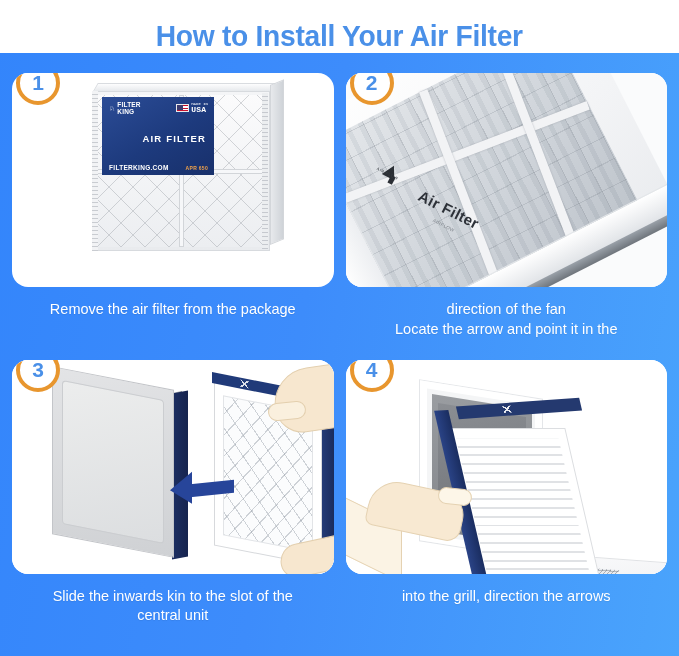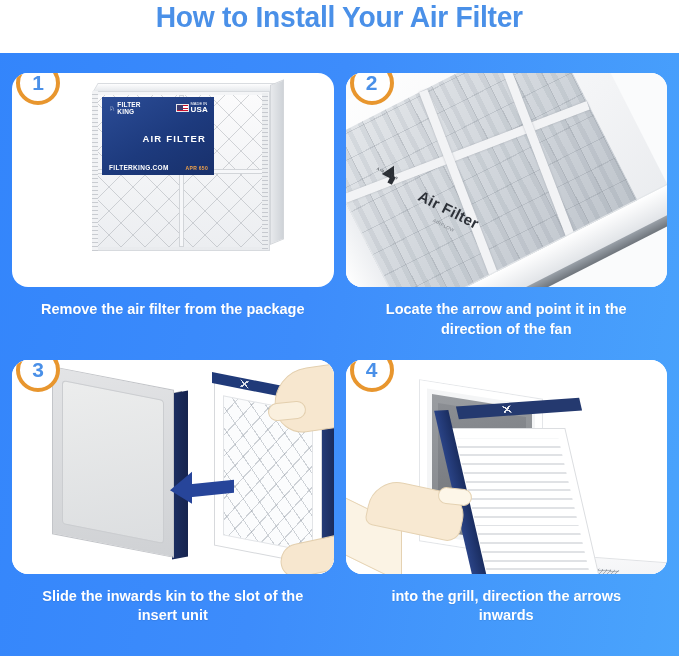--- a/index.html
+++ b/index.html
@@ -13,21 +13,21 @@
     width: 679px; height: 656px;
     background: linear-gradient(100deg, #3385fb 0%, #3d8cfb 45%, #4aa4fc 100%);
     overflow: hidden;
   }
 
   
   .header-band {
     position: absolute; left: 0; top: 0;
     width: 679px; height: 53px;
     background: #ffffff;
-    display: flex; align-items: flex-start; justify-content: center;
+    display: flex; align-items: flex-end; justify-content: center;
   }
   .title {
     font-size: 30px;
     font-weight: bold;
     color: #4a90e8;
     letter-spacing: -0.3px;
     white-space: nowrap;
     transform: scaleX(0.94);
   }
 
@@ -67,21 +67,21 @@
     font-size: 21px; font-weight: bold;
     color: #4a90e8;
     z-index: 9;
   }
 
   .caption {
     margin-top: 13px;
     text-align: center;
     color: #ffffff;
     font-size: 14.5px;
-    font-weight: bold;
+    font-weight: normal;
     line-height: 1.35;
     padding: 0 6px;
     text-shadow: 0 1px 1px rgba(0,0,0,.08);
   }
   .caption span { display: block; }
 
   
   .p1-wrap { position:absolute; left:72px; top:8px; width:200px; height:182px; }
   .p1-body {
     position:absolute; left:8px; top:10px; width:178px; height:160px;
@@ -130,21 +130,21 @@
   .p1-crown { font-size:7px; line-height:1; color:#fff; }
   .p1-brand-txt { font-size:6.5px; font-weight:bold; line-height:6.5px; letter-spacing:.2px; }
   .p1-usa { display:flex; align-items:center; gap:2px; }
   .p1-flag {
     width:13px; height:8px;
     background:
       linear-gradient(180deg,#c8102e 0 1.3px,#fff 1.3px 2.6px,#c8102e 2.6px 3.9px,#fff 3.9px 5.2px,#c8102e 5.2px 6.5px,#fff 6.5px 8px);
     position:relative; border:.5px solid #e8e8ea;
   }
   .p1-flag::after{ content:""; position:absolute; left:0; top:0; width:6px; height:4.4px; background:#3c3b6e; }
-  .p1-usa-txt { font-size:4px; line-height:4.4px; text-align:left; }
+  .p1-usa-txt { font-size:4px; line-height:4.4px; text-align:left;font-family:Liberation Mono, monospace; }
   .p1-usa-txt b { display:block; font-size:8px; line-height:8px; letter-spacing:.2px; }
   .p1-merv { font-size:19px; font-weight:bold; font-style:italic; letter-spacing:.5px; text-align:center; margin-top:-2px; }
   .p1-af { font-size:9.5px; font-weight:bold; letter-spacing:1.2px; text-align:right; margin-top:-2px; padding-right:2px; }
   .p1-lbl-bot { display:flex; align-items:center; justify-content:space-between; border-top:0; }
   .p1-url { font-size:6.5px; font-weight:bold; letter-spacing:.3px; }
   .p1-apr { font-size:5px; font-weight:bold; color:#f0a24a; letter-spacing:.3px; }
 
   
   .p2-stage { position:absolute; inset:0; background:#fafbfc; }
   .p2-frame {
@@ -470,22 +470,22 @@
           <div class="p2-arrow-stem"></div>
           <div class="p2-arrow-ticks">AIR FLOW</div>
           <div class="p2-text">Air Filter</div>
           <div class="p2-sub">AIRFLOW</div>
         </div>
         <div class="badge">
           <span>2</span>
         </div>
       </div>
       <div class="caption">
+        <span>direction of the fan</span>
         <span>Locate the arrow and point it in the</span>
-        <span>direction of the fan</span>
       </div>
     </div>
 
     <div class="step">
       <div class="card">
         <div class="card-stage p3">
           <div class="p3-unit-side2"></div>
           <div class="p3-unit-side"></div>
           <div class="p3-unit-face"></div>
           <div class="p3-unit-inner"></div>
@@ -501,21 +501,21 @@
 
           <div class="p3-arrow-body"></div>
           <div class="p3-arrow-head"></div>
         </div>
         <div class="badge">
           <span>3</span>
         </div>
       </div>
       <div class="caption">
         <span>Slide the inwards kin to the slot of the</span>
-        <span>insert unit</span>
+        <span>central unit</span>
       </div>
     </div>
 
     <div class="step">
       <div class="card">
         <div class="card-stage p4">
           <div class="p4-wallframe"></div>
           <div class="p4-duct"></div>
           <div class="p4-duct-in"></div>
 
@@ -531,18 +531,17 @@
           <div class="p4-forearm"></div>
           <div class="p4-hand"></div>
           <div class="p4-finger"></div>
         </div>
         <div class="badge">
           <span>4</span>
         </div>
       </div>
       <div class="caption">
         <span>into the grill, direction the arrows</span>
-        <span>inwards</span>
       </div>
     </div>
 
   </div>
 </div>
 
 </body></html>

